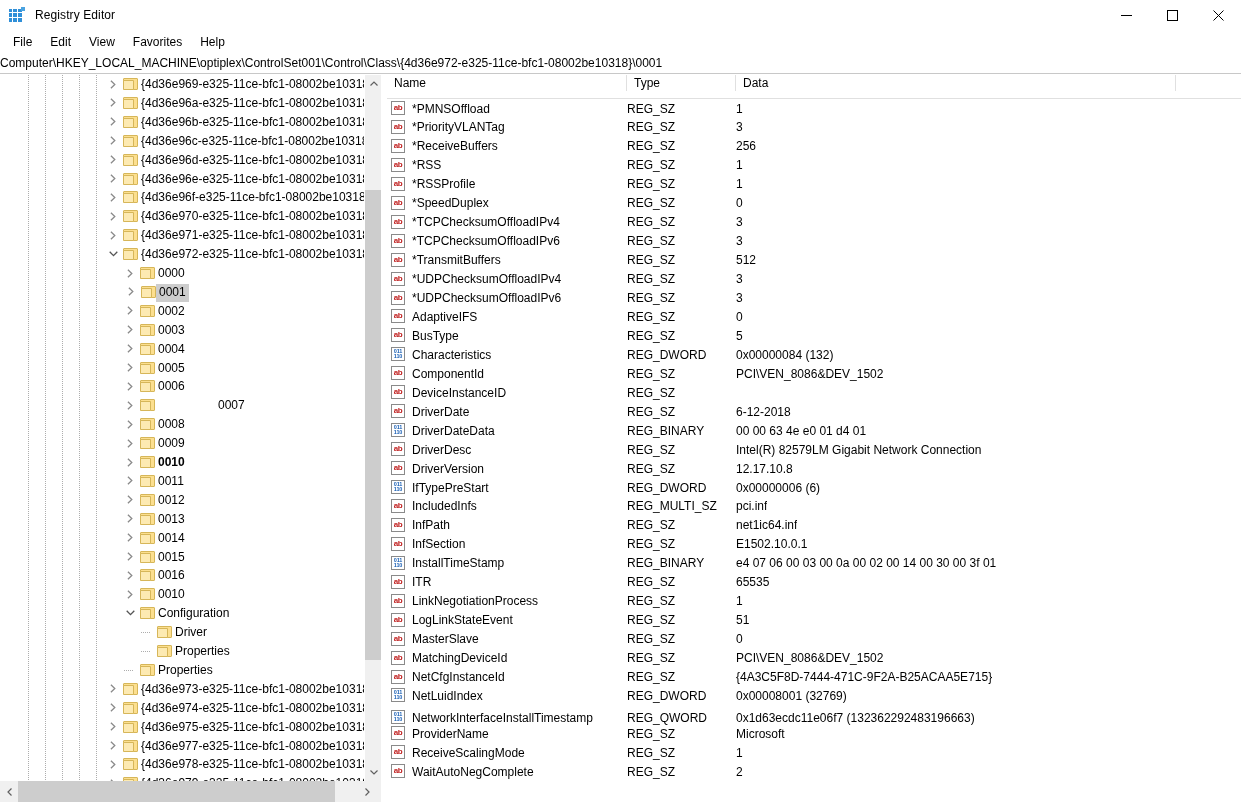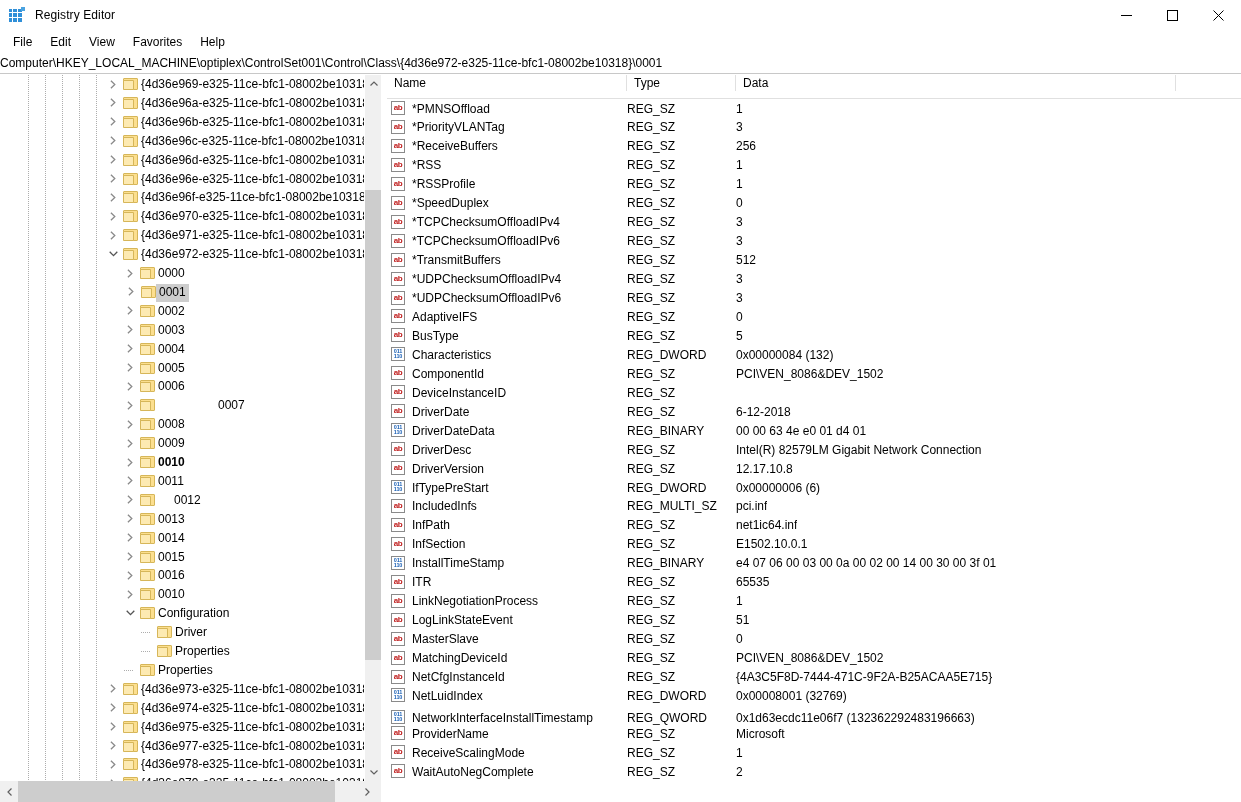--- a/index.html
+++ b/index.html
@@ -483,21 +483,21 @@
         <div class="tnode" style="top: 415.8px; position: absolute; left: 0px; width: 381px;">
           <div class="chev" style="left: 122px; top: 0px;">
             <svg width="6" height="9" viewBox="0 0 6 9">
               <polyline points="0.9,0.7 4.8,4.5 0.9,8.3" fill="none" stroke="#8a8a8a" stroke-width="1.3"></polyline>
             </svg>
           </div>
           <div class="folder" style="left: 140px; top: 2px;">
             <div class="back"></div>
             <div class="front"></div>
           </div>
-          <div class="tlabel-box" style="left: 171px; top: 1px;">0012</div>
+          <div class="tlabel-box" style="left: 155px; top: 1px;">0012</div>
         </div>
         <div class="tnode" style="top: 434.7px; position: absolute; left: 0px; width: 381px;">
           <div class="chev" style="left: 122px; top: 0px;">
             <svg width="6" height="9" viewBox="0 0 6 9">
               <polyline points="0.9,0.7 4.8,4.5 0.9,8.3" fill="none" stroke="#8a8a8a" stroke-width="1.3"></polyline>
             </svg>
           </div>
           <div class="folder" style="left: 140px; top: 2px;">
             <div class="back"></div>
             <div class="front"></div>

